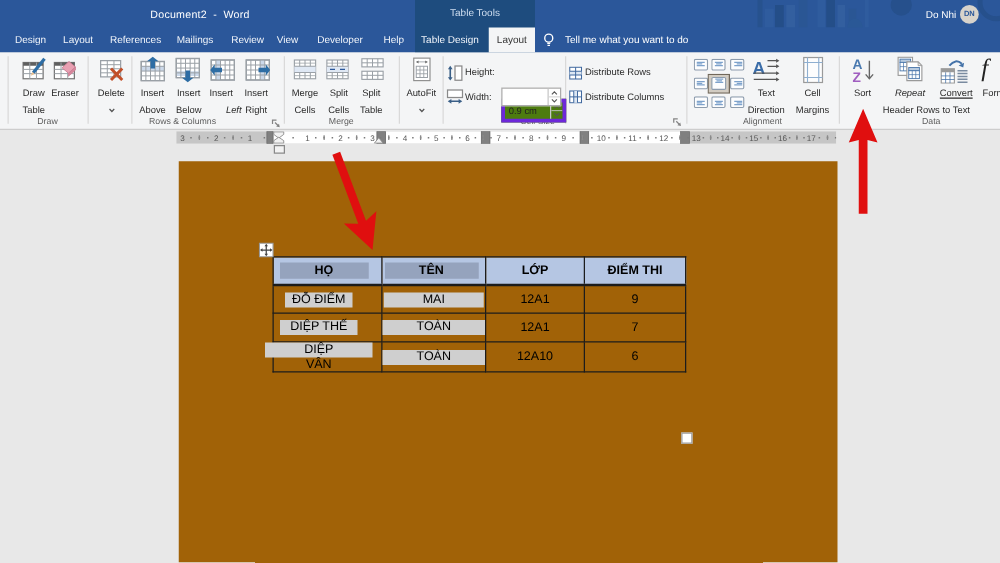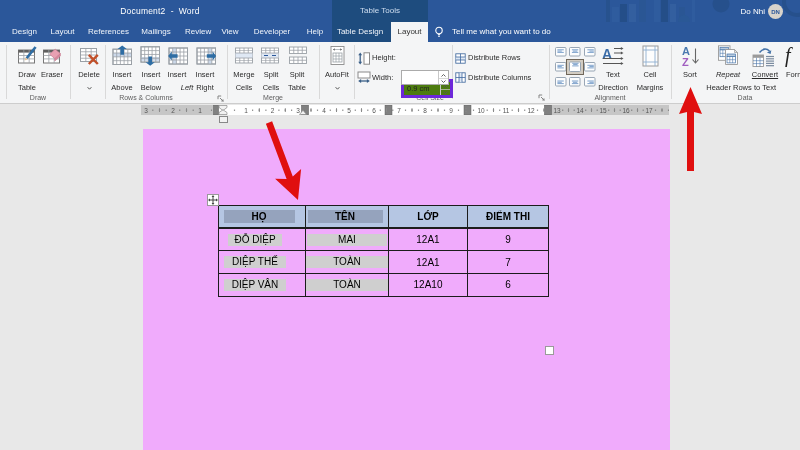--- a/index.html
+++ b/index.html
@@ -14,21 +14,21 @@
   #avatar{left:768px;top:4px;width:15px;height:15px;border-radius:50%;background:#d8d3cb;color:#2b579a;font-size:6px;font-weight:bold;text-align:center;line-height:16px;}
   .tab{top:22px;height:20px;color:#f0f4fa;font-size:8px;line-height:20px;text-align:center;}
   #activetab{left:391px;top:22px;width:37px;height:20px;background:#f4f5f6;color:#333;font-size:8px;line-height:20px;text-align:center;}
   #tellme{left:452px;top:22px;height:20px;color:#fff;font-size:8px;line-height:20px;}
   
   #ribbon{left:0;top:42px;width:800px;height:61px;background:#f4f5f6;border-bottom:1px solid #cdcdcd;}
   .sep{position:absolute;top:3px;bottom:4px;width:1px;background:#d9d9d9;}
   .glabel{position:absolute;top:51px;height:10px;font-size:7px;color:#5d5d5d;text-align:center;line-height:10px;}
   .btnlbl{position:absolute;font-size:7.5px;color:#2b2b2b;text-align:center;line-height:8.5px;}
   
-  #page{left:143px;top:129px;width:527px;height:321px;background:#f0abfc;}
+  #page{left:143px;top:129px;width:527px;height:321px;background:#a16207;}
   table{border-collapse:collapse;position:absolute;left:75px;top:76px;table-layout:fixed;}
   td{border:1px solid #1c1c1c;padding:0;text-align:center;vertical-align:middle;font-size:10px;color:#000;}
   tr.hdr td{font-weight:bold;background:#b5c6e3;border-top:1.5px solid #1c1c1c;border-bottom:2px solid #1c1c1c;}
   .hbox{display:inline-block;background:#95a3bd;height:13px;line-height:13.5px;}
   .gbox{display:inline-block;background:#cfcfcf;height:12px;line-height:12.5px;}
 </style>
 </head>
 <body>
 <div class="abs" id="bluebar"></div>
 <svg class="abs" style="left:560px;top:0" width="240" height="22" viewBox="0 0 240 22">
@@ -555,33 +555,33 @@
         <col style="width:81px">
       </colgroup>
     <tbody>
         <tr class="hdr" style="height:22.5px">
           <td><span class="hbox" style="width:71px;position:relative;left:-3px;">HỌ</span></td>
           <td><span class="hbox" style="width:75px;position:relative;left:-2px;">TÊN</span></td>
           <td>LỚP</td>
           <td>ĐIỂM THI</td>
         </tr>
     <tr style="height:22.7px">
-          <td><span class="gbox" style="padding:0 6px;position:relative;left:-7px;">ĐỖ DIỆP</span></td>
+          <td><span class="gbox" style="padding:0 6px;position:relative;left:-7px;">ĐỖ ĐIỂM</span></td>
           <td><span class="gbox" style="padding:0 31px">MAI</span></td>
           <td>12A1</td>
           <td>9</td>
         </tr>
     <tr style="height:22.7px">
           <td><span class="gbox" style="padding:0 8px;position:relative;left:-7px;">DIỆP THẾ</span></td>
           <td><span class="gbox" style="padding:0 27px">TOÀN</span></td>
           <td>12A1</td>
           <td>7</td>
         </tr>
     <tr style="height:22.7px">
-          <td><span class="gbox" style="padding:0 8px;position:relative;left:-7px;">DIỆP VÂN</span></td>
+          <td><span class="gbox" style="padding:0 20px;position:relative;left:-7px;">DIỆP VÂN</span></td>
           <td><span class="gbox" style="padding:0 27px">TOÀN</span></td>
           <td>12A10</td>
           <td>6</td>
         </tr>
   </tbody>
     </table>
 </div>
 
 <svg class="abs" style="left:207px;top:194px" width="12" height="12" viewBox="0 0 12 12">
   <rect x="0.5" y="0.5" width="11" height="11" fill="#fff" stroke="#999"></rect>

